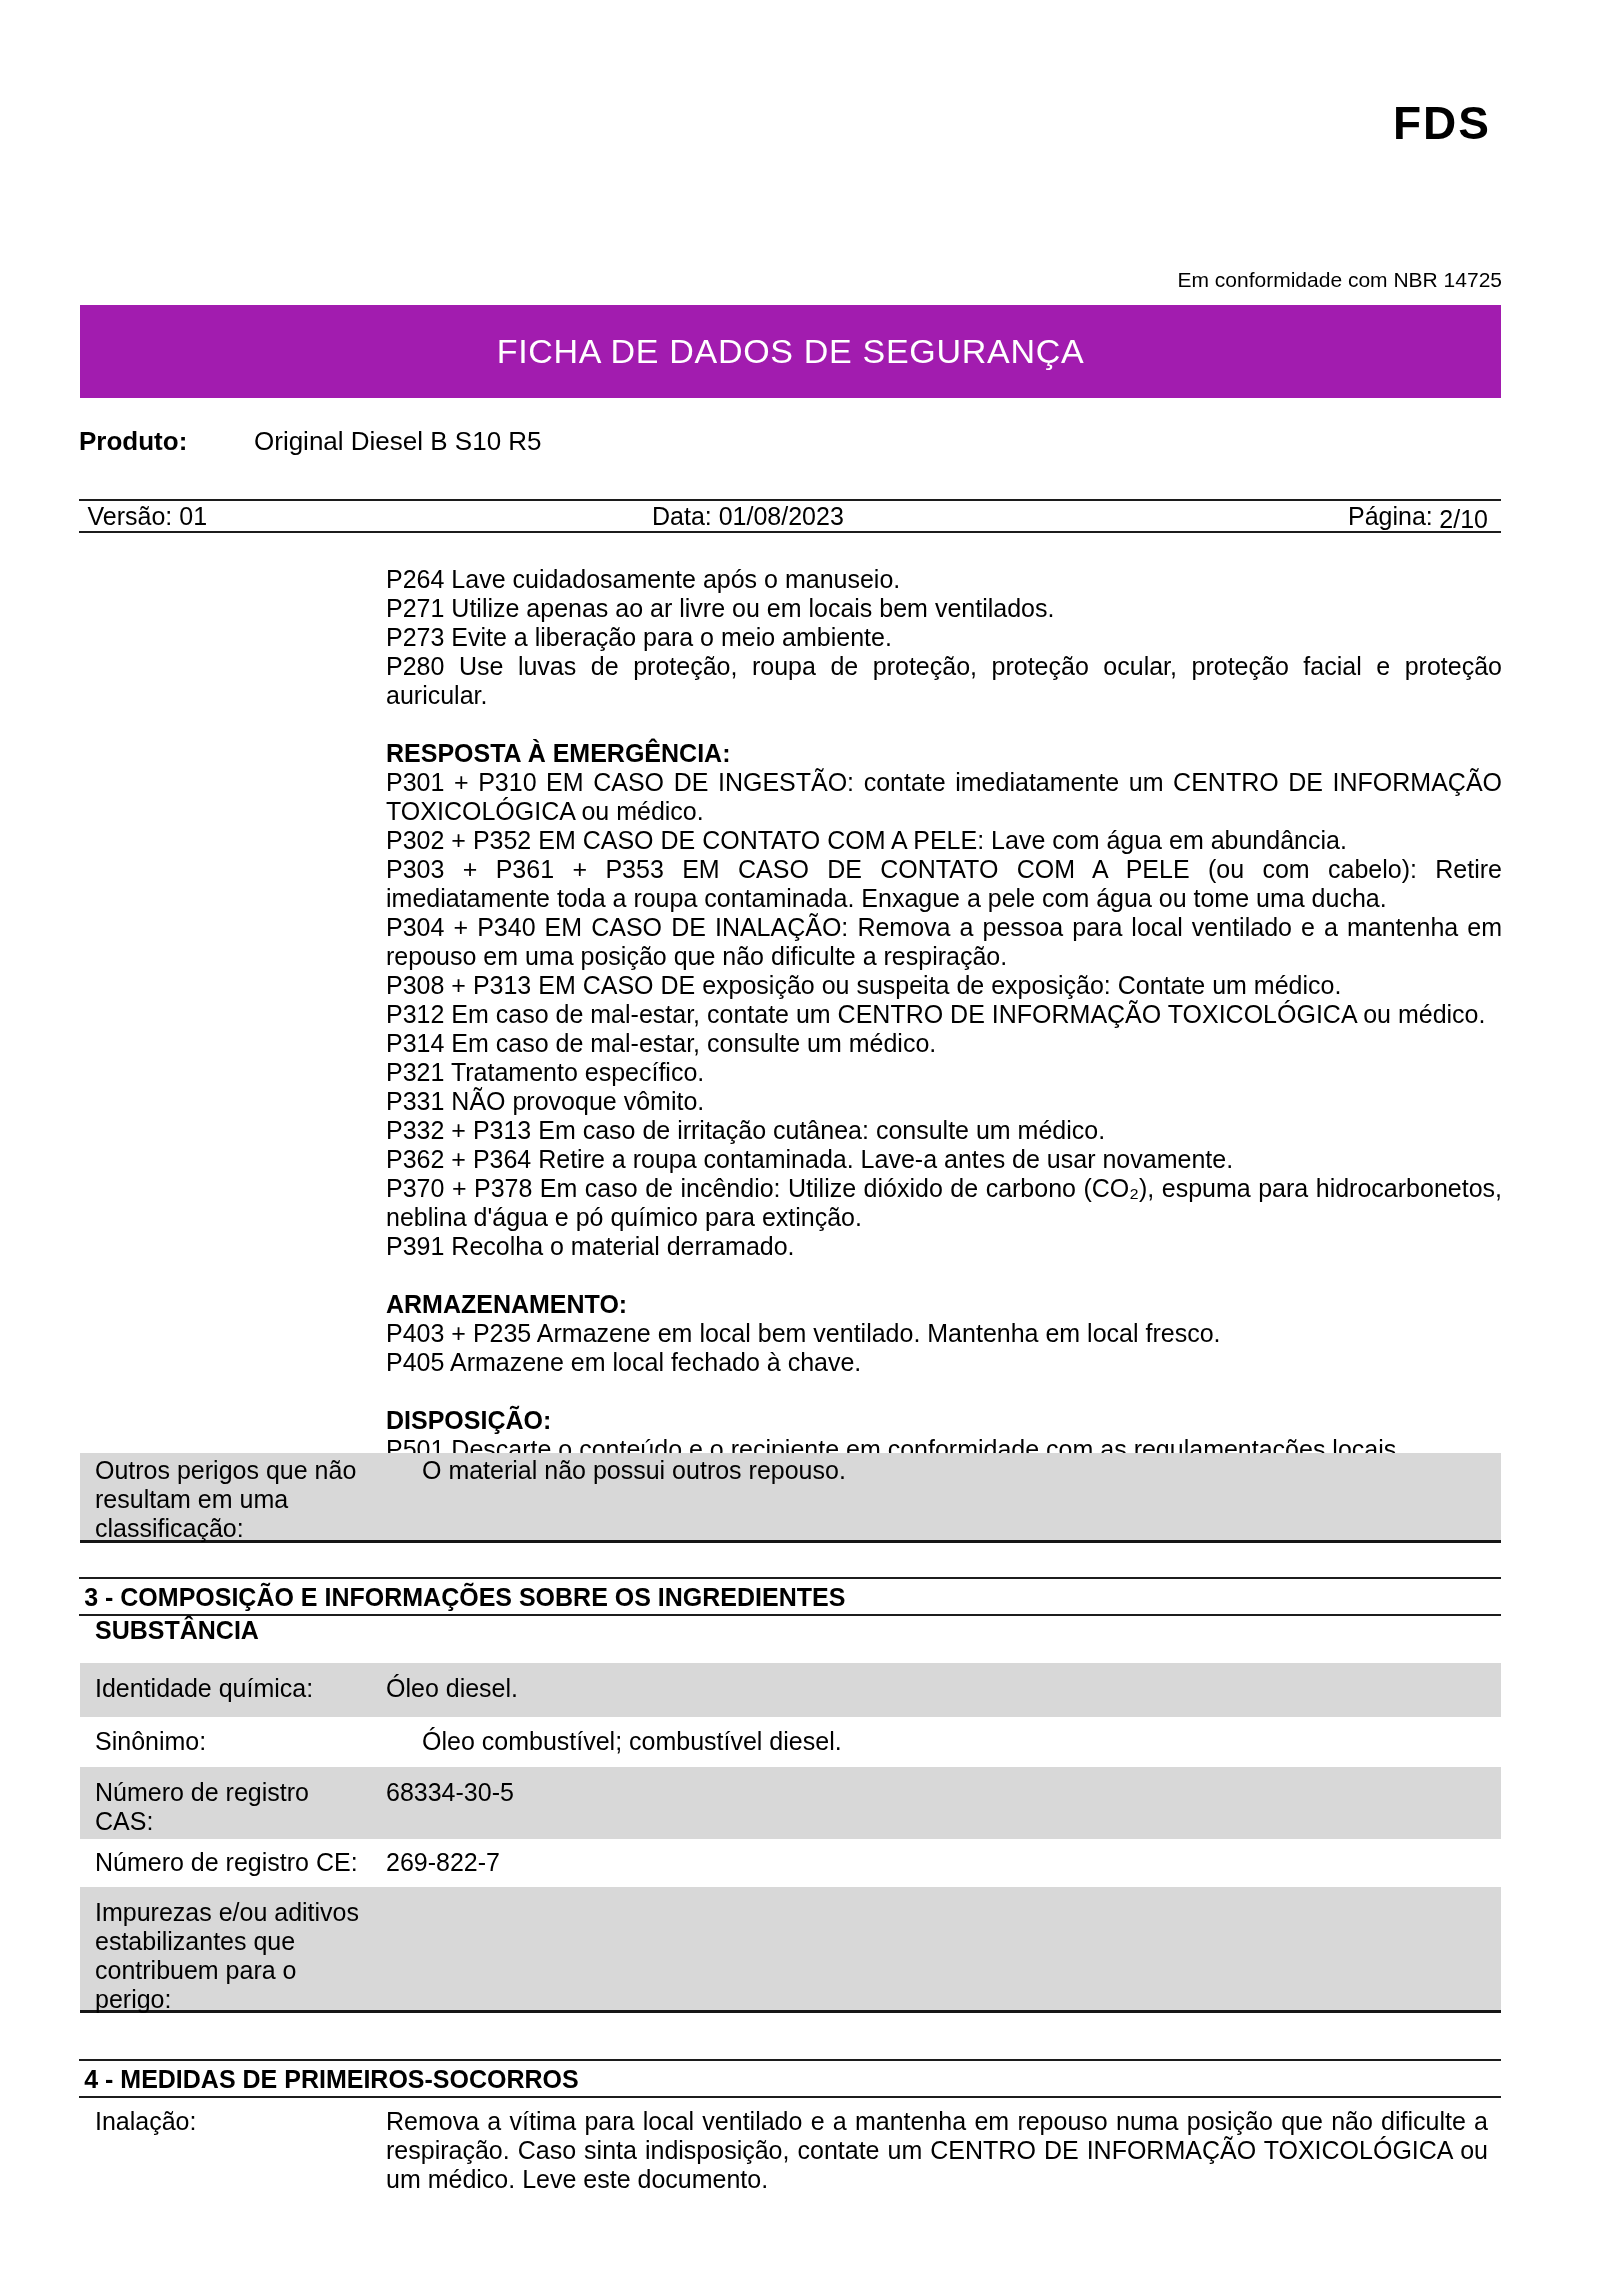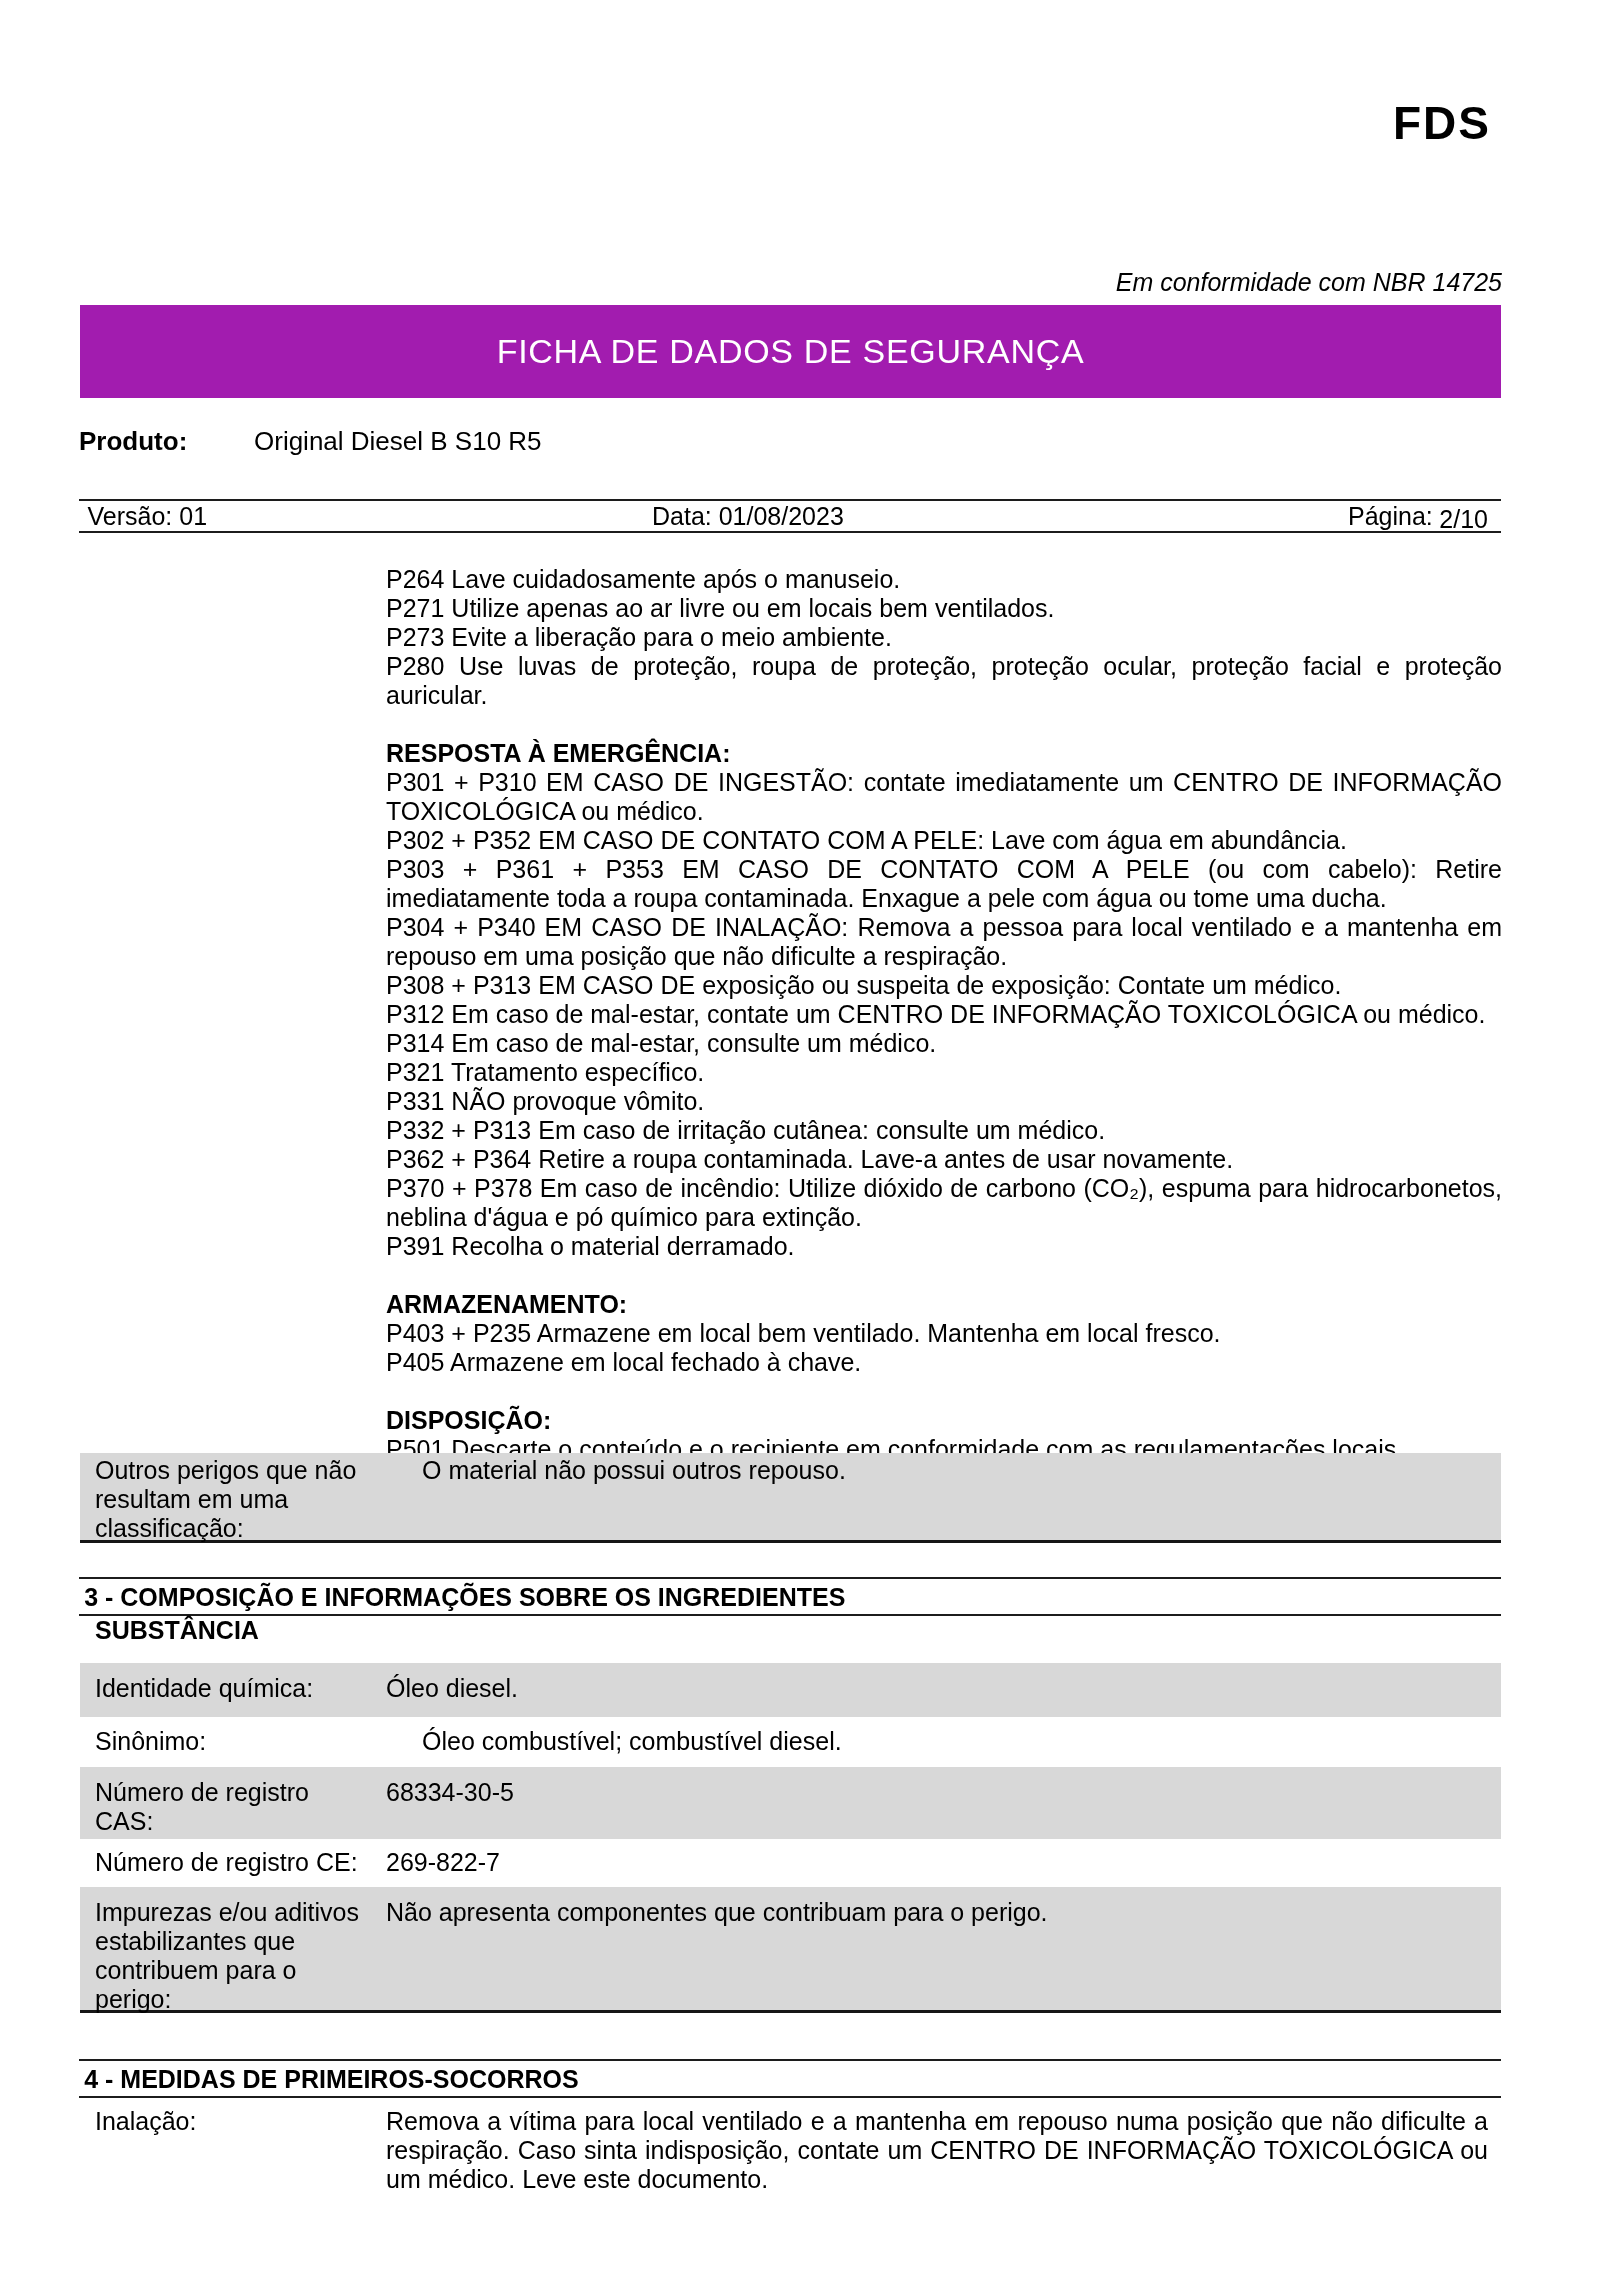--- a/index.html
+++ b/index.html
@@ -5,21 +5,21 @@
   html,body{margin:0;padding:0;}
   body{
     width:1622px;height:2295px;position:relative;background:#ffffff;
     font-family:"Liberation Sans","DejaVu Sans",sans-serif;color:#000;
     overflow:hidden;
   }
   .abs{position:absolute;}
 
   
   .fds-mark{top:96px;right:131px;font-size:46px;font-weight:700;letter-spacing:2px;}
-  .nbr-note{top:268px;right:120px;font-size:25px;font-style:italic;}
+  .nbr-note{top:268px;right:120px;font-size:21px;}
   .banner{
     left:80px;top:305px;width:1421px;height:93px;background:#a21caf;
     display:flex;align-items:center;justify-content:center;
   }
   .banner-text{color:#ffffff;font-size:34px;letter-spacing:0.7px;}
 
   
   .product-label{left:79px;top:426px;font-size:26px;font-weight:700;}
   .product-name{left:254px;top:426px;font-size:26px;}
 
@@ -200,21 +200,20 @@
 </div>
 <div class="abs lvrow row-d">
   <div class="lbl">Número de registro CE:</div>
   <div class="val">269-822-7</div>
 </div>
 <div class="abs lvrow shaded endrule row-e">
   <div class="lbl">Impurezas e/ou aditivos
 estabilizantes que
 contribuem para o
 perigo:</div>
-  <div class="val">Não apresenta componentes que contribuam para o perigo.</div>
 </div>
 
 <div class="abs section-band band-s4">4 - MEDIDAS DE PRIMEIROS-SOCORROS</div>
 <div class="abs lvrow inhalation-row">
   <div class="lbl">Inalação:</div>
   <div class="val">
       <div class="jline">Remova a vítima para local ventilado e a mantenha em repouso numa posição que não dificulte a</div>
       <div class="jline">respiração. Caso sinta indisposição, contate um CENTRO DE INFORMAÇÃO TOXICOLÓGICA ou</div>
       <div class="tline">um médico. Leve este documento.</div>
     </div>

